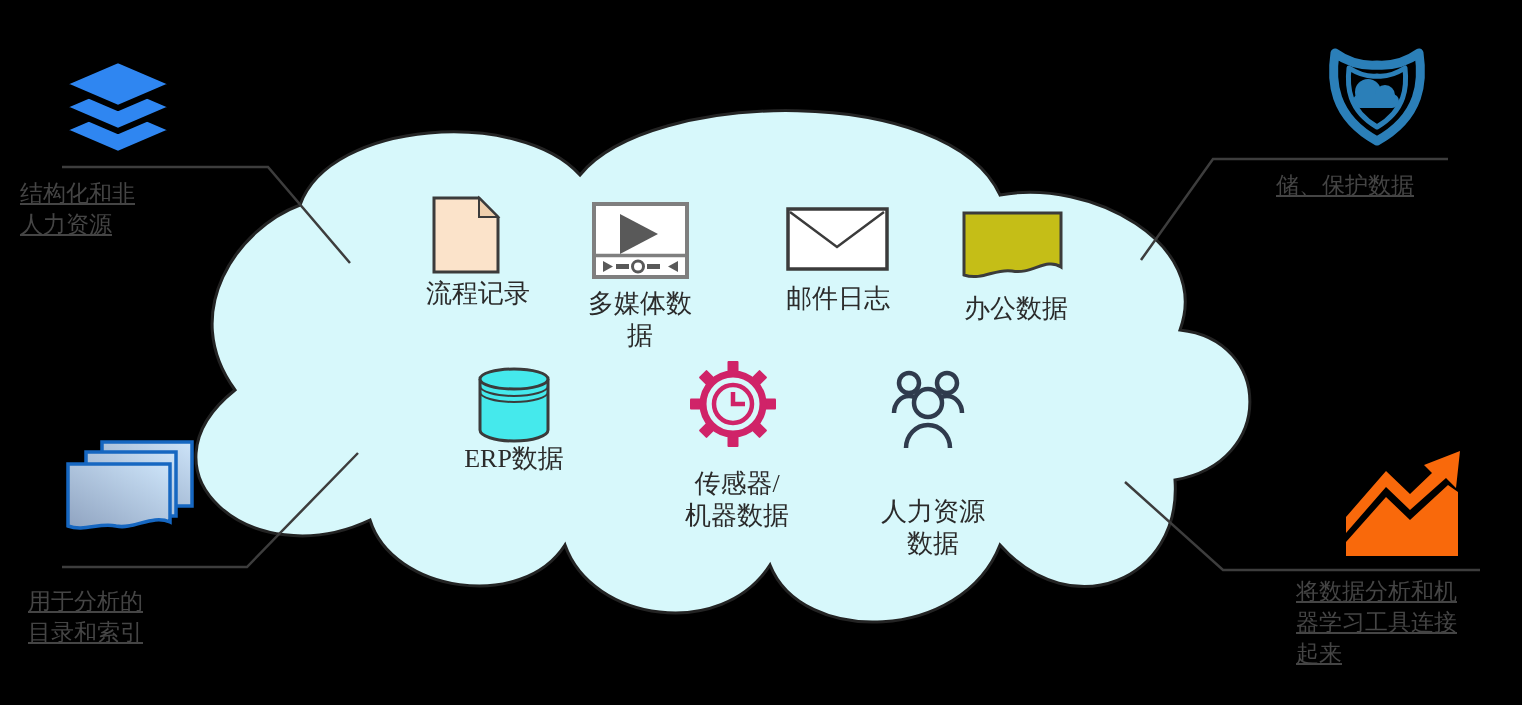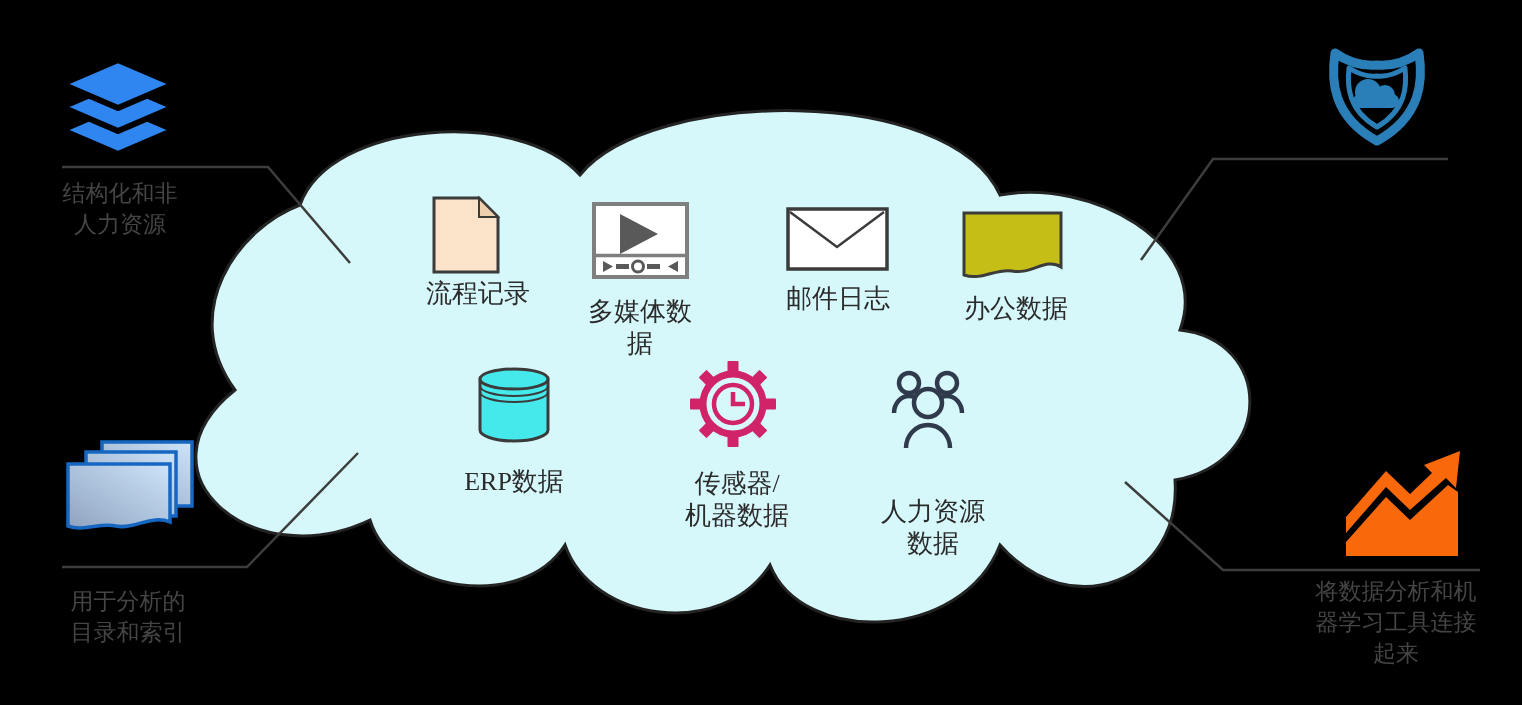--- a/index.html
+++ b/index.html
@@ -21,22 +21,22 @@
     --people-slate:#2F3B4D;
     --media-gray:#7F7F7F;
     --media-dark:#595959;
     --outline-dark:#3B3B3B;
   }
   html,body{margin:0;padding:0;background:var(--bg);}
   #scene{position:relative;width:1522px;height:705px;background:var(--bg);overflow:hidden;
          font-family:"Liberation Sans",sans-serif;}
   #bg-svg{position:absolute;left:0;top:0;}
   .icon{position:absolute;}
-  .caption{position:absolute;text-align:center;color:var(--corner-text);
-           font:23px/31px "Liberation Sans",sans-serif;}
+  .caption{position:absolute;text-align:left;color:var(--corner-text);
+           font:23px/31px "Liberation Sans",sans-serif;text-decoration:underline;}
   .item-label{position:absolute;text-align:center;color:var(--inner-text);
               font:26px/32px "Liberation Serif",serif;}
 </style>
 </head>
 <body>
 
 <div id="scene">
 
   <svg id="bg-svg" width="1522" height="705" viewBox="0 0 1522 705">
     <path d="M300,205 C330,120 520,108 580,175 C650,88 950,84 1000,195
@@ -69,20 +69,21 @@
              C103,44 102,80 57,105 C12,80 11,44 15,17 Z" fill="none" stroke="var(--shield-blue)" stroke-width="9" stroke-linejoin="round"></path>
     <path d="M29,32 C40,39 49,41 57,40 C65,41 74,39 85,32
              C87,50 86,74 57,91 C28,74 27,50 29,32 Z" fill="none" stroke="var(--shield-blue)" stroke-width="5" stroke-linejoin="round"></path>
     <g fill="var(--shield-blue)">
       <circle cx="48" cy="56" r="13"></circle>
       <circle cx="65" cy="59" r="10"></circle>
       <rect x="33" y="58" width="46" height="14" rx="7"></rect>
     </g>
   </svg>
   <div class="caption" style="left:1276px;top:170px;width:200px;">
+    <div>储、保护数据</div>
   </div>
 
   <svg class="icon" style="left:58px;top:438px;" width="140" height="102" viewBox="0 0 140 102">
     <defs>
       <linearGradient id="pgrad" x1="0%" y1="100%" x2="100%" y2="0%">
         <stop offset="0" stop-color="#8FA3C0"></stop>
           <stop offset="1" stop-color="#CDE4F9"></stop>
       </linearGradient>
     </defs>
     <g stroke="var(--docs-blue)" stroke-width="3.5" fill="url(#pgrad)">
@@ -121,21 +122,21 @@
     <line x1="2" y1="53.5" x2="95" y2="53.5" stroke="var(--media-gray)" stroke-width="3.5"></line>
     <polygon points="28,12 66,32 28,52" fill="var(--media-dark)"></polygon>
     <g fill="var(--media-dark)">
       <polygon points="11,59 21,64.5 11,70"></polygon>
       <rect x="24" y="62" width="13" height="5"></rect>
       <rect x="55" y="62" width="13" height="5"></rect>
       <polygon points="86,59 76,64.5 86,70"></polygon>
     </g>
     <circle cx="46" cy="64.5" r="5.5" fill="#FFFFFF" stroke="var(--media-dark)" stroke-width="3"></circle>
   </svg>
-  <div class="item-label" style="left:560px;top:288px;width:160px;margin-top:8px;">
+  <div class="item-label" style="left:560px;top:288px;width:160px;">
     <div>多媒体数</div>
     <div>据</div>
   </div>
 
   <svg class="icon" style="left:786px;top:207px;" width="103" height="64" viewBox="0 0 103 64">
     <rect x="2" y="2" width="99" height="60" fill="#FFFFFF" stroke="var(--outline-dark)" stroke-width="3.5"></rect>
     <polyline points="4,5 51,40 98,5" fill="none" stroke="var(--outline-dark)" stroke-width="2.5"></polyline>
   </svg>
   <div class="item-label" style="left:758px;top:283px;width:160px;">
     <div>邮件日志</div>
@@ -147,21 +148,21 @@
   <div class="item-label" style="left:936px;top:293px;width:160px;">
     <div>办公数据</div>
   </div>
 
   <svg class="icon" style="left:477px;top:366px;" width="74" height="78" viewBox="0 0 74 78">
     <path d="M3,13 V64 C3,70 18,75 37,75 C56,75 71,70 71,64 V13" fill="var(--db-cyan)" stroke="var(--outline-dark)" stroke-width="3"></path>
     <ellipse cx="37" cy="13" rx="34" ry="10" fill="var(--db-cyan)" stroke="var(--outline-dark)" stroke-width="3"></ellipse>
     <path d="M3,20 A34,10 0 0 0 71,20" fill="none" stroke="var(--outline-dark)" stroke-width="2"></path>
     <path d="M3,26 A34,10 0 0 0 71,26" fill="none" stroke="var(--outline-dark)" stroke-width="2"></path>
   </svg>
-  <div class="item-label" style="left:434px;top:466px;width:160px;">
+  <div class="item-label" style="left:434px;top:443px;width:160px;">
     <div>ERP数据</div>
   </div>
 
   <svg class="icon" style="left:688px;top:360px;" width="90" height="88" viewBox="0 0 90 88">
     <g fill="var(--gear-magenta)">
       <rect x="75" y="38.5" width="13" height="11" rx="1"></rect>
       <rect x="75" y="38.5" width="13" height="11" rx="1" transform="rotate(45 45 44)"></rect>
       <rect x="75" y="38.5" width="13" height="11" rx="1" transform="rotate(90 45 44)"></rect>
       <rect x="75" y="38.5" width="13" height="11" rx="1" transform="rotate(135 45 44)"></rect>
       <rect x="75" y="38.5" width="13" height="11" rx="1" transform="rotate(180 45 44)"></rect>

